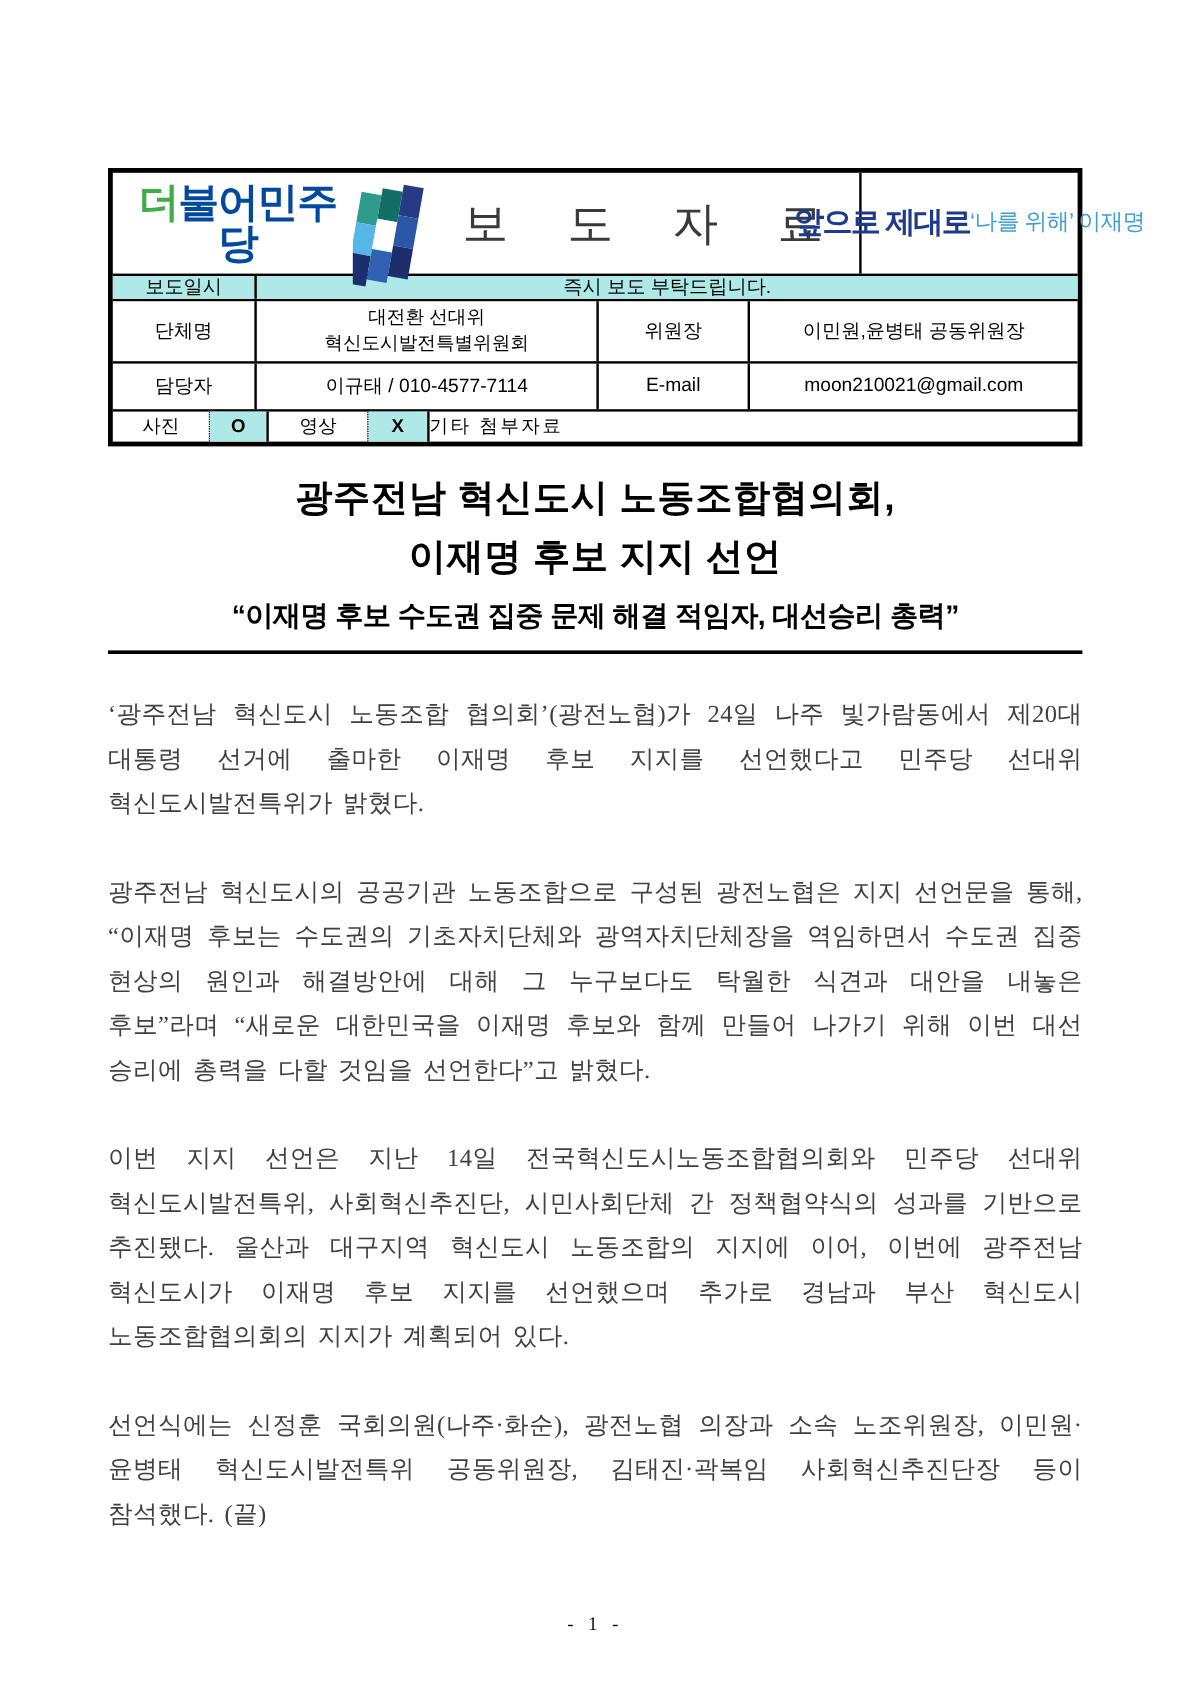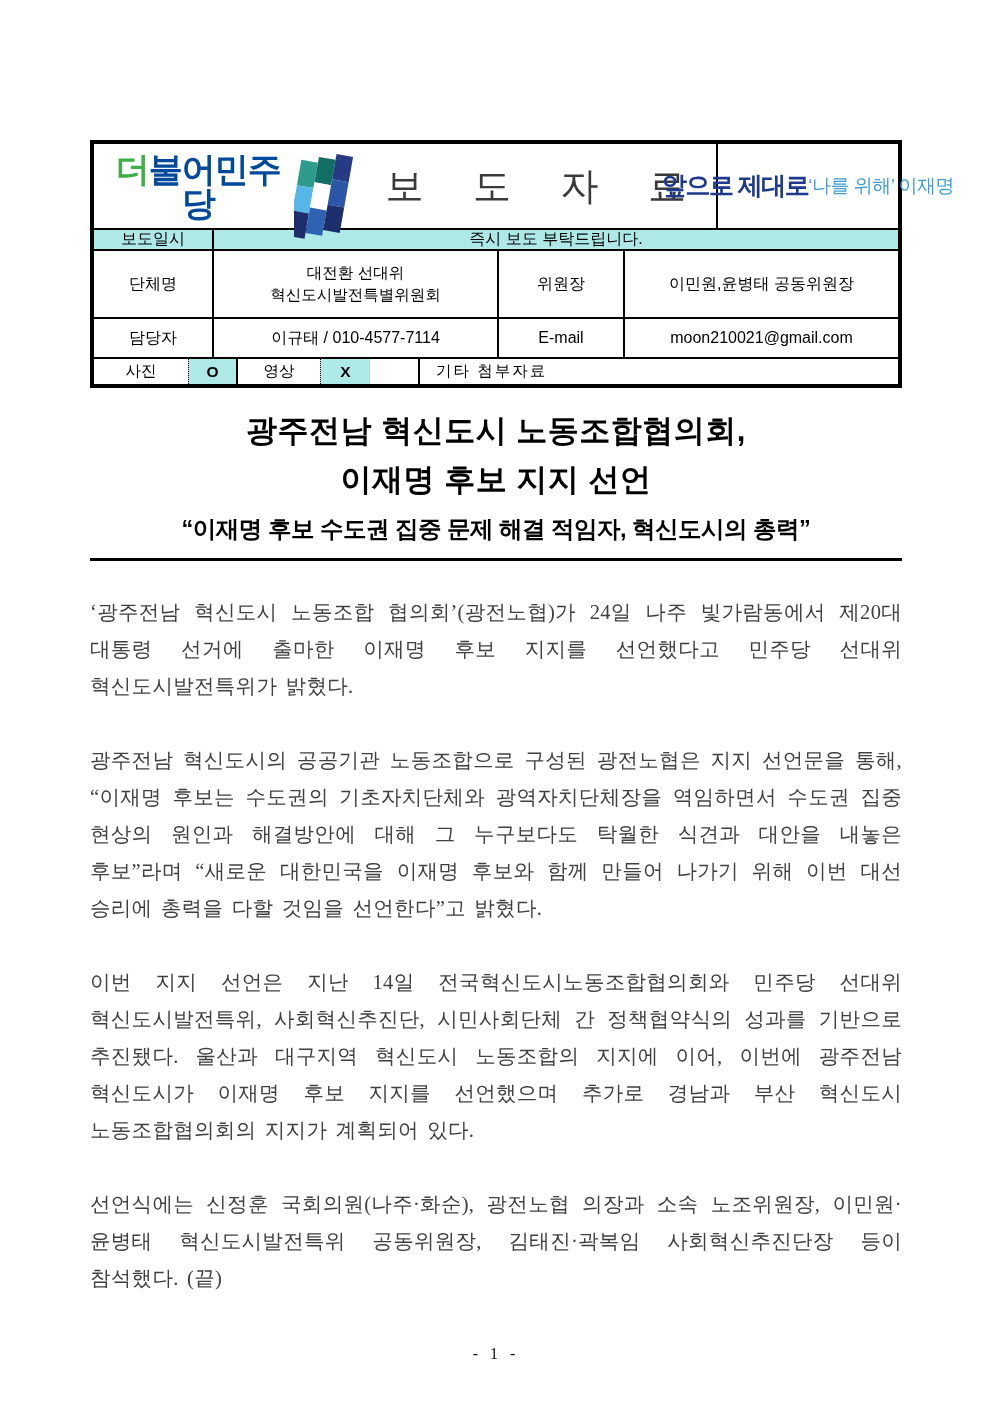--- a/index.html
+++ b/index.html
@@ -34,35 +34,35 @@
     font-size: 38px; color: #3a3a3a; letter-spacing: 20px; text-indent: 20px;
     font-weight: 400; white-space: nowrap;
   }
   .hdr-slogan { width: 182px; justify-content: center; padding: 4px 6px; }
   .slogan1 { font-weight: 800; font-size: 25px; letter-spacing: -1.5px; color: #1e3a8c; line-height: 1.1; white-space: nowrap; }
   .slogan2 { font-size: 19px; letter-spacing: -0.5px; color: #3f9fd0; line-height: 1.25; white-space: nowrap; }
   .slogan-underline { width: 158px; height: 3px; margin-top: 2px; background: linear-gradient(90deg, #57bede 0%, #2c64b5 55%, #1e3a8c 100%); }
 
   
   .r1 { height: 21px; }
-  .r2 { height: 68px; }
+  .r2 { height: 52px; }
   .r3 { height: 40px; }
   .r4 { height: 27px; }
   .t-cell { font-size: 16px; }
   .w-label { width: 118px; flex: none; }
   .w-org   { width: 285px; flex: none; }
   .w-role  { width: 126px; flex: none; }
   .w-flex  { flex: 1; }
   .org-lines { line-height: 1.45; font-size: 15.5px; }
   .r4 .t-cell { font-size: 15.5px; }
-  .w-pht  { width: 94px; flex: none; }
+  .w-pht  { width: 80px; flex: none; }
   .w-mark { width: 48px; flex: none; border-left: 1px dotted #000; font-weight: 700; font-size: 17px; }
   .w-vid  { width: 84px; flex: none; }
   .w-mark2{ width: 50px; flex: none; border-left: 1px dotted #000; font-weight: 700; font-size: 17px; }
-  .w-etc  { flex: 1; justify-content: flex-start; padding-left: 16px; letter-spacing: 2px; margin-left: 48px; }
+  .w-etc  { flex: 1; justify-content: flex-start; padding-left: 0; letter-spacing: 2px; }
 
   
   .title-block { margin-top: 18px; text-align: center; }
   .title-line {
     font-size: 31px; font-weight: 800; letter-spacing: 0.5px;
     line-height: 49px; color: #000;
   }
   .subtitle {
     margin-top: 9px; text-align: center;
     font-size: 23.5px; font-weight: 800; letter-spacing: -0.5px; color: #000;
@@ -155,21 +155,21 @@
       <div class="t-cell w-mark2 cyan">X</div>
       <div class="t-cell w-etc">기타 첨부자료</div>
     </div>
 
   </div>
 
   <div class="title-block">
     <div class="title-line">광주전남 혁신도시 노동조합협의회,</div>
     <div class="title-line">이재명 후보 지지 선언</div>
   </div>
-  <div class="subtitle">“이재명 후보 수도권 집중 문제 해결 적임자, 혁신도시의 총력”</div>
+  <div class="subtitle">“이재명 후보 수도권 집중 문제 해결 적임자, 대선승리 총력”</div>
   <div class="divider"></div>
 
   <div class="body-text">
     <p>‘광주전남 혁신도시 노동조합 협의회’(광전노협)가 24일 나주 빛가람동에서 제20대 대통령 선거에 출마한 이재명 후보 지지를 선언했다고 민주당 선대위 혁신도시발전특위가 밝혔다.</p>
     <p>광주전남 혁신도시의 공공기관 노동조합으로 구성된 광전노협은 지지 선언문을 통해, “이재명 후보는 수도권의 기초자치단체와 광역자치단체장을 역임하면서 수도권 집중 현상의 원인과 해결방안에 대해 그 누구보다도 탁월한 식견과 대안을 내놓은 후보”라며 “새로운 대한민국을 이재명 후보와 함께 만들어 나가기 위해 이번 대선 승리에 총력을 다할 것임을 선언한다”고 밝혔다.</p>
     <p>이번 지지 선언은 지난 14일 전국혁신도시노동조합협의회와 민주당 선대위 혁신도시발전특위, 사회혁신추진단, 시민사회단체 간 정책협약식의 성과를 기반으로 추진됐다. 울산과 대구지역 혁신도시 노동조합의 지지에 이어, 이번에 광주전남 혁신도시가 이재명 후보 지지를 선언했으며 추가로 경남과 부산 혁신도시 노동조합협의회의 지지가 계획되어 있다.</p>
     <p>선언식에는 신정훈 국회의원(나주·화순), 광전노협 의장과 소속 노조위원장, 이민원·윤병태 혁신도시발전특위 공동위원장, 김태진·곽복임 사회혁신추진단장 등이 참석했다. (끝)</p>
   </div>
 
 </div>

